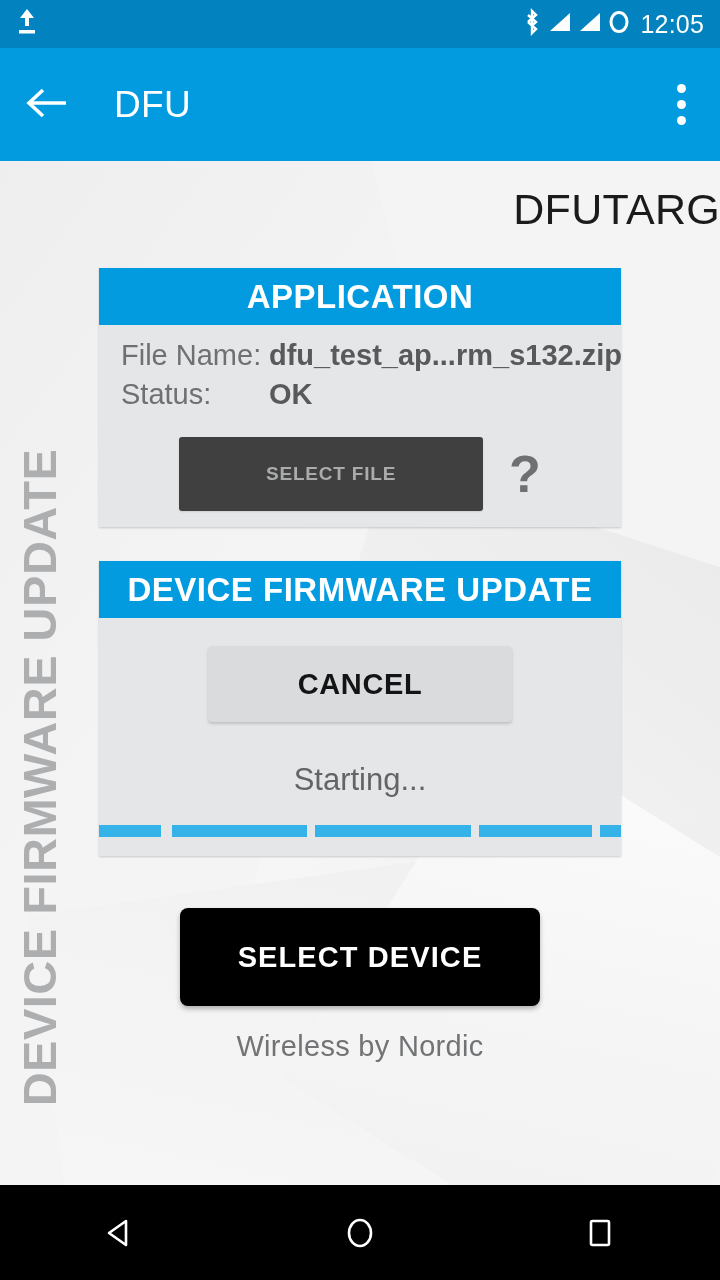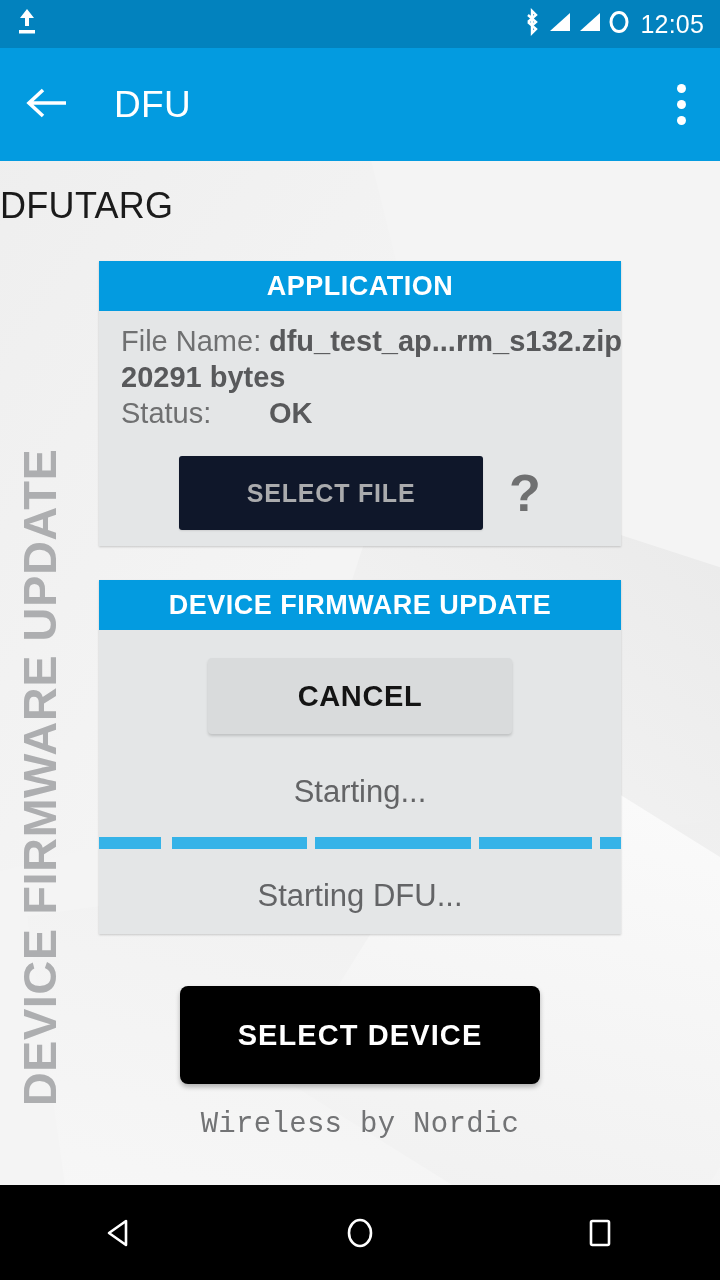--- a/index.html
+++ b/index.html
@@ -112,39 +112,39 @@
     margin-bottom:380px;
   }
 
   
   #content {
     position:absolute; top:161px; left:0;
     width:720px; height:1024px;
     z-index:5;
   }
   #page-title {
-    text-align:left;
+    text-align:right;
     color:#1b1b1b;
-    font-size:36px;
+    font-size:43px;
     font-weight:400;
     margin-top:24px;
     letter-spacing:0.3px;
   }
 
   .card {
     position:relative;
     margin:0 auto;
     width:522px;
     background:#e4e6e7;
     box-shadow:0 1px 2px rgba(0,0,0,0.18);
   }
   .card-header {
     background:#039be0;
     color:#ffffff;
-    font-size:27px;
+    font-size:33px;
     font-weight:700;
     text-align:center;
     padding:10px 0 9px;
     letter-spacing:0.5px;
   }
   .card-body { padding:14px 0 16px; }
 
   
   #file-info { padding:0 22px; }
   .info-row {
@@ -163,25 +163,25 @@
     font-weight:700;
     white-space:nowrap;
   }
 
   #select-file-row {
     display:flex; align-items:center; justify-content:center;
     margin-top:26px; padding:0 20px;
   }
   #select-file-button {
     width:304px; height:74px;
-    background:#0f172a;
+    background:#404040;
     border:none; border-radius:3px;
     color:#aaabad;
     font-family:"Liberation Sans", sans-serif;
-    font-size:25px;
+    font-size:19px;
     font-weight:700;
     letter-spacing:0.8px;
     box-shadow:0 1px 2px rgba(0,0,0,0.10);
     cursor:default;
   }
   #help-icon {
     margin-left:26px;
     color:#6f7071;
     font-size:52px;
     font-weight:700;
@@ -253,21 +253,20 @@
     box-shadow:0 3px 5px rgba(0,0,0,0.28);
     cursor:pointer;
   }
   #footer-text {
     text-align:center;
     color:#727375;
     font-size:29px;
     font-weight:400;
     margin-top:24px;
     letter-spacing:0.3px;
-    font-family:Liberation Mono, monospace;
   }
 
   
   #nav-bar {
     position:absolute; left:0; bottom:0;
     width:720px; height:95px;
     background:#000000;
     display:flex; align-items:center; justify-content:space-around;
     z-index:20;
   }
@@ -348,21 +347,20 @@
 
     <div class="card" id="application-card" style="margin-top:34px;">
       <div class="card-header">APPLICATION</div>
       <div class="card-body">
         <div id="file-info">
           <div class="info-row">
             <span class="info-label">File Name:</span>
             <span class="info-value">dfu_test_ap...rm_s132.zip</span>
           </div>
           <div class="info-row">
-            <span class="info-value">20291 bytes</span>
           </div>
           <div class="info-row">
             <span class="info-label">Status:</span>
             <span class="info-value">OK</span>
           </div>
         </div>
 
         <div id="select-file-row">
           <button id="select-file-button" disabled="">SELECT FILE</button>
           <span id="help-icon">?</span>
@@ -381,21 +379,20 @@
             <span class="seg" style="width: 62px; background: rgb(53, 179, 232);"></span>
             <span class="gap" style="width: 11px;"></span>
             <span class="seg" style="width: 135px; background: rgb(53, 179, 232);"></span>
             <span class="gap" style="width: 8px;"></span>
             <span class="seg" style="width: 156px; background: rgb(53, 179, 232);"></span>
             <span class="gap" style="width: 8px;"></span>
             <span class="seg" style="width: 113px; background: rgb(53, 179, 232);"></span>
             <span class="gap" style="width: 8px;"></span>
             <span class="seg" style="width: 47px; background: rgb(53, 179, 232);"></span>
           </div>
-        <div id="dfu-status">Starting DFU...</div>
       </div>
     </div>
 
     <div id="select-device-wrap">
       <button id="select-device-button">SELECT DEVICE</button>
     </div>
 
     <div id="footer-text">Wireless by Nordic</div>
   </div>
 

